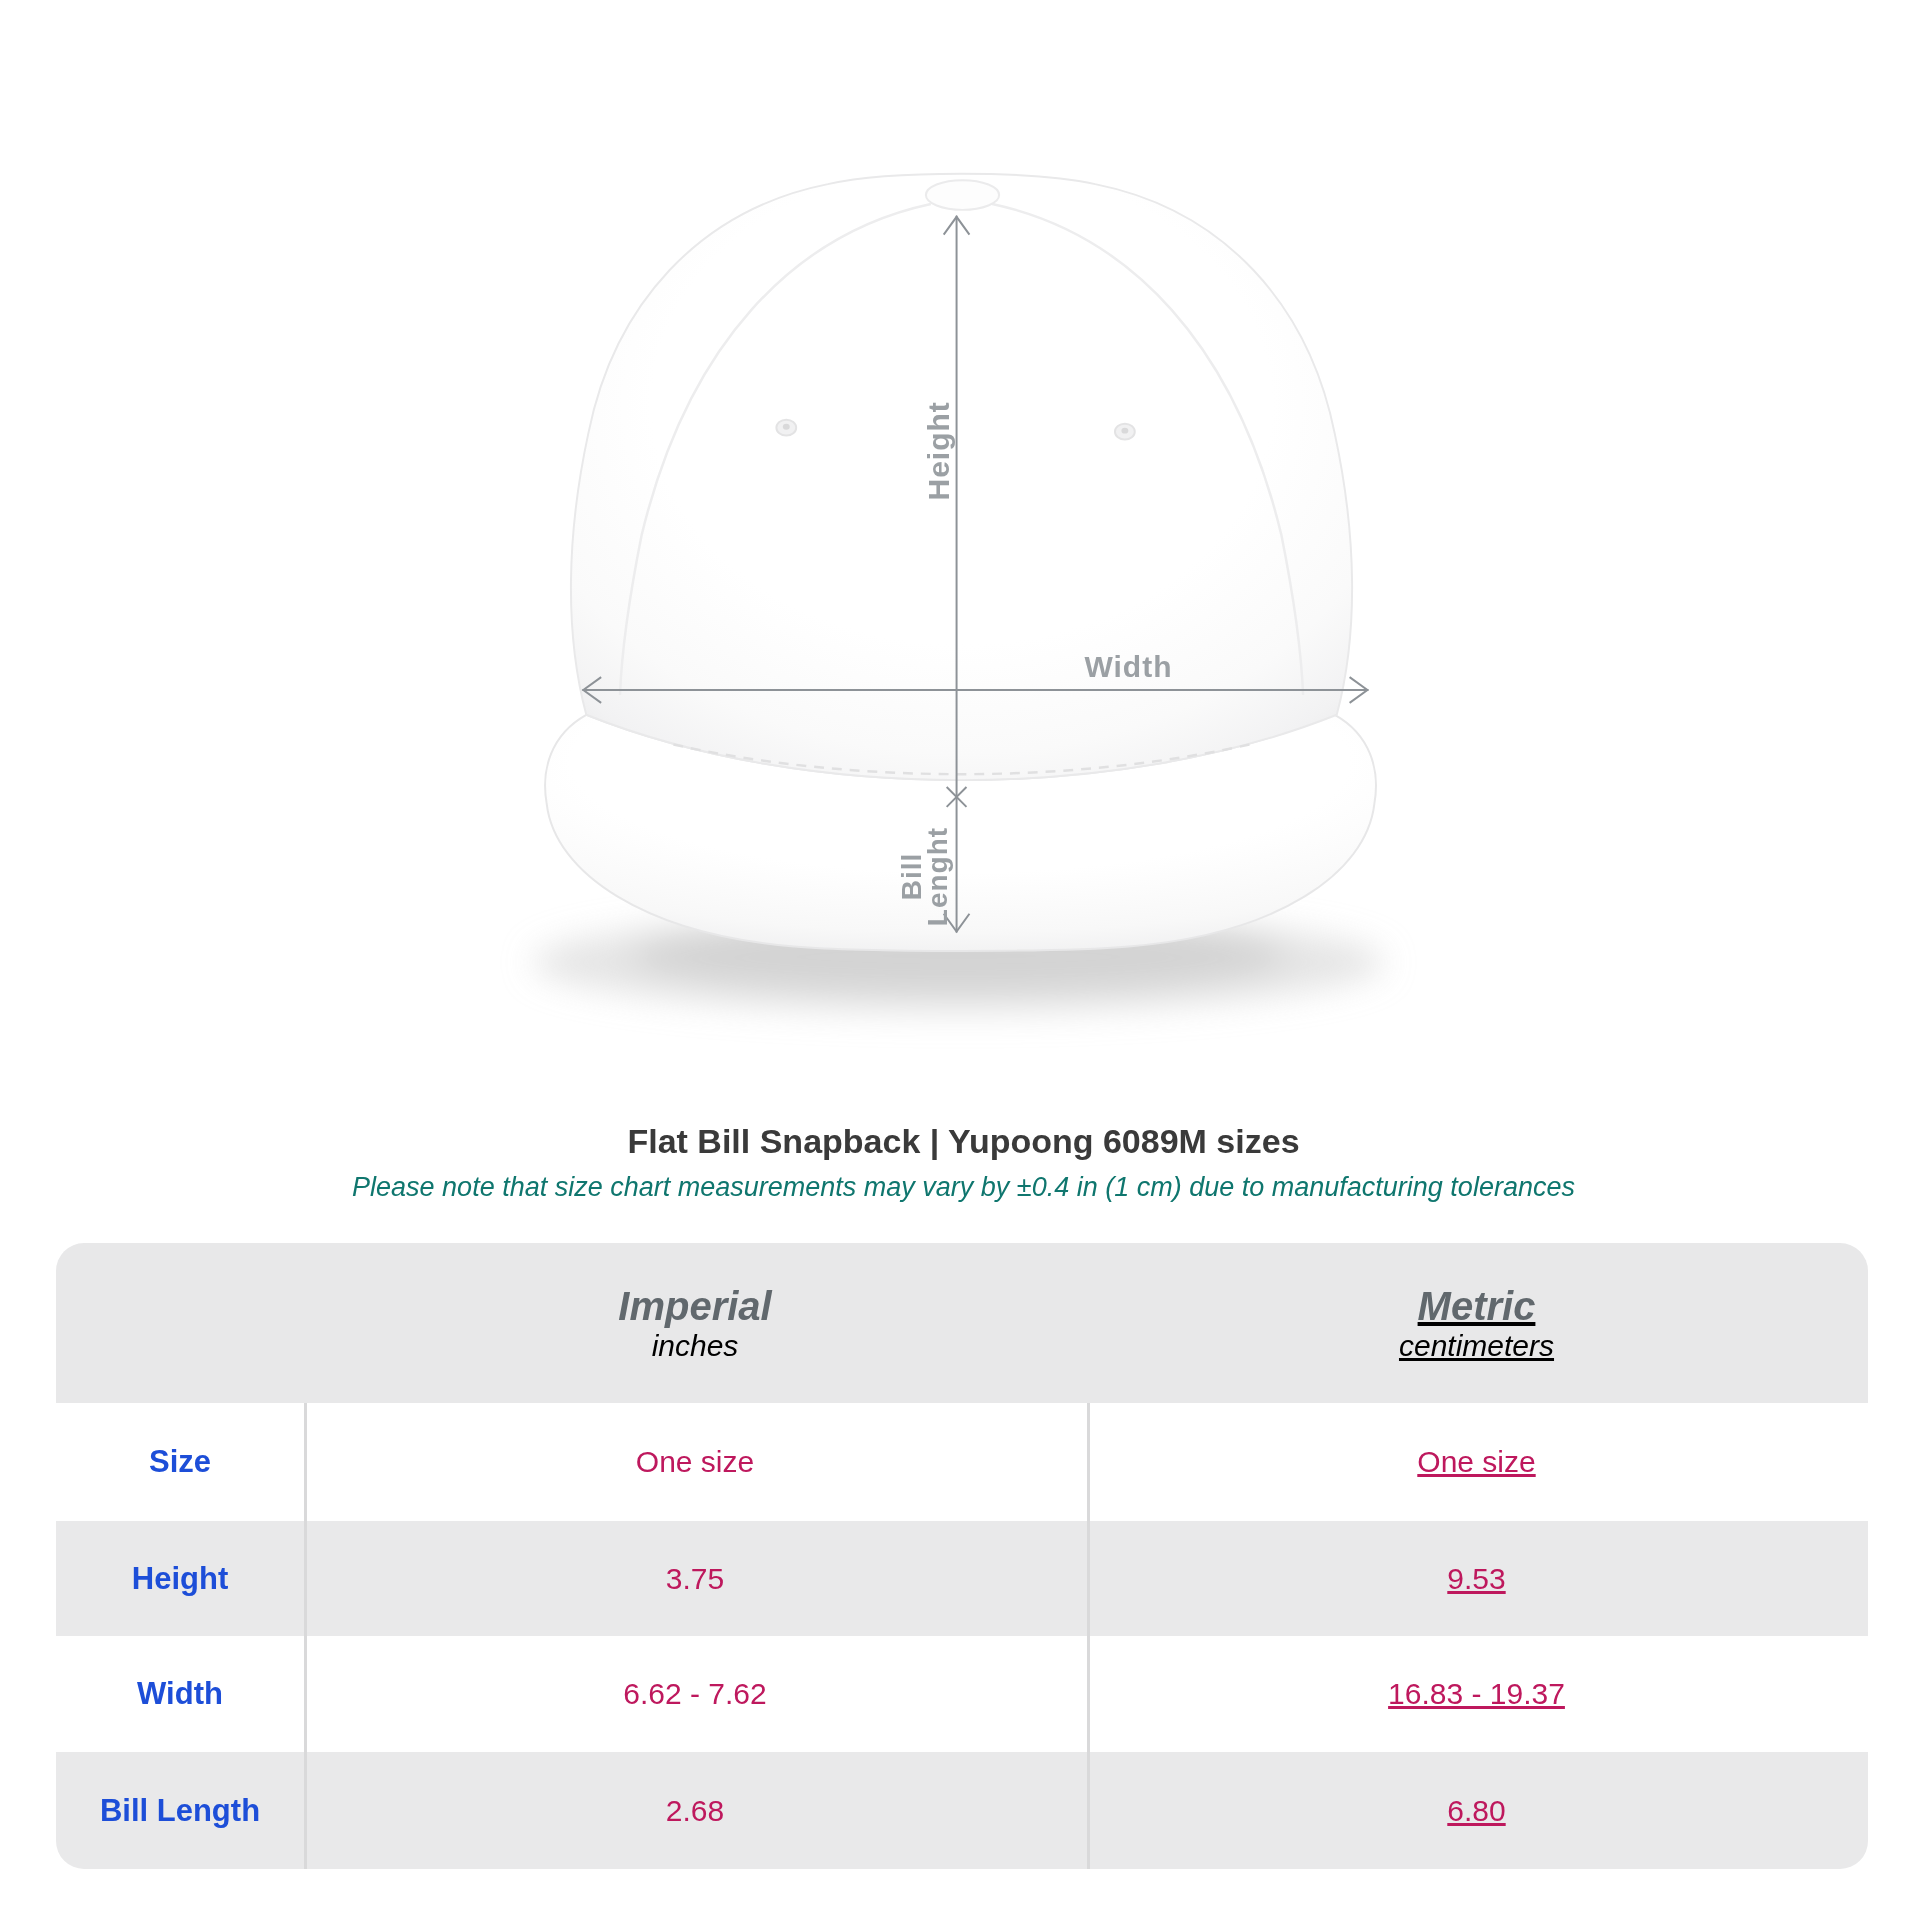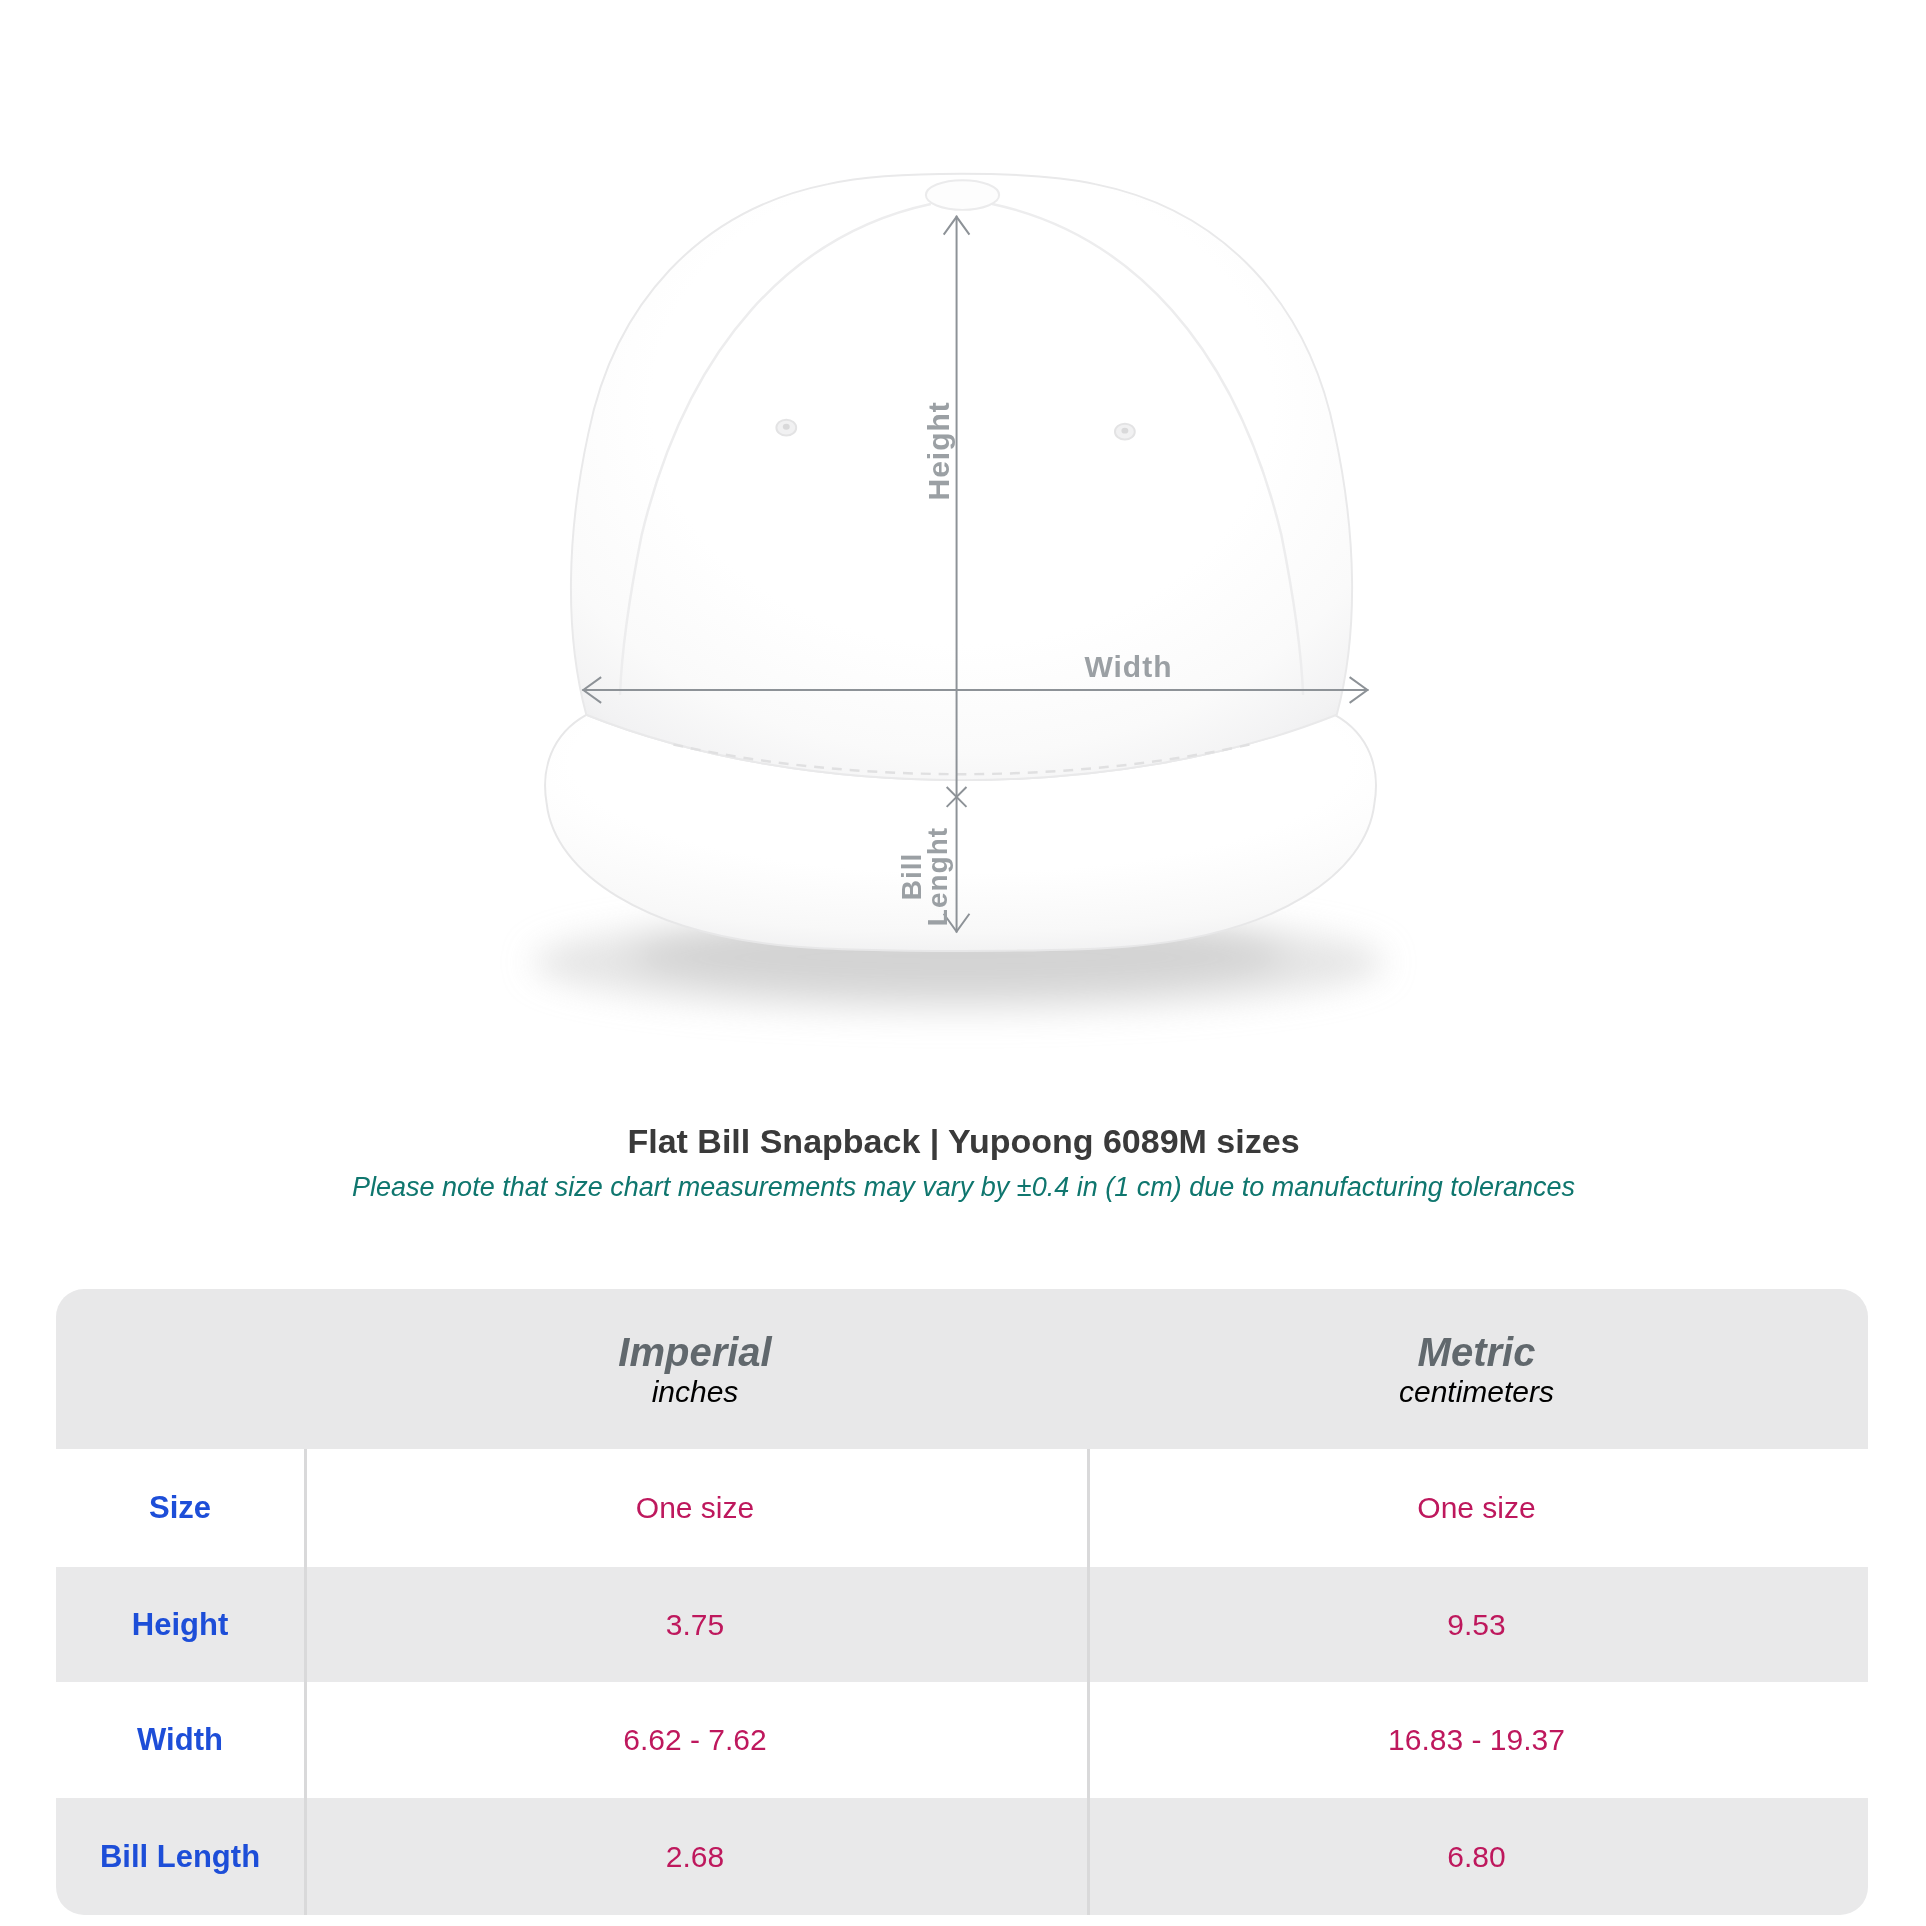--- a/index.html
+++ b/index.html
@@ -31,34 +31,34 @@
     text-align:center;
     font-size:34px;font-weight:700;color:#3a3a3a;line-height:51px;
   }
   .subtitle{
     position:absolute;left:0;top:1170px;width:1927px;
     text-align:center;
     font-style:italic;font-size:27px;color:#0f766e;line-height:34px;
   }
   
   .size-table{
-    position:absolute;left:56px;top:1289px;width:1812px;height:626px;
+    position:absolute;left:56px;top:1243px;width:1812px;height:626px;
     border-radius:28px;overflow:hidden;background:#ffffff;
   }
   .st-header{
     display:flex;height:160px;background:#e8e8e9;
   }
   .st-hcell{display:flex;flex-direction:column;align-items:center;justify-content:center;}
   .st-hcell .h-label{font-size:40px;font-weight:700;font-style:italic;color:#61686d;line-height:46px;}
   .st-hcell .h-unit{font-size:30px;font-style:italic;color:#000000;line-height:34px;}
   .st-row{display:flex;}
   .st-row.alt{background:#e9e9ea;}
   .c1{width:248px;flex:0 0 auto;}
   .c2{width:782px;flex:0 0 auto;}
-  .c3{width:781px;flex:0 0 auto;}
+  .c3{width:781px;flex:0 0 auto;text-decoration:underline;}
   .st-cell{display:flex;align-items:center;justify-content:center;}
   .row-label{font-size:31px;font-weight:700;color:#1d4ed8;}
   .row-value{font-size:30px;color:#be185d;}
   .r0{height:118px;} .r1{height:115px;} .r2{height:116px;} .r3{height:117px;}
   .divider{
     position:absolute;top:160px;bottom:0;width:3px;background:#d9d9da;
   }
   .divider.d1{left:248px;}
   .divider.d2{left:1031px;}
 </style>

